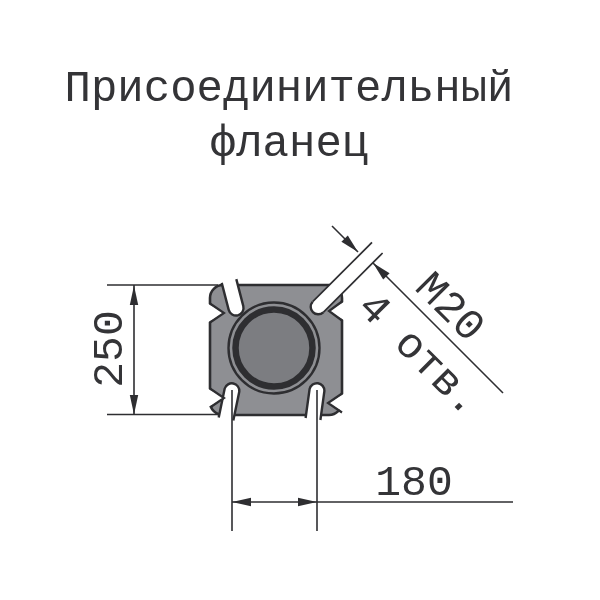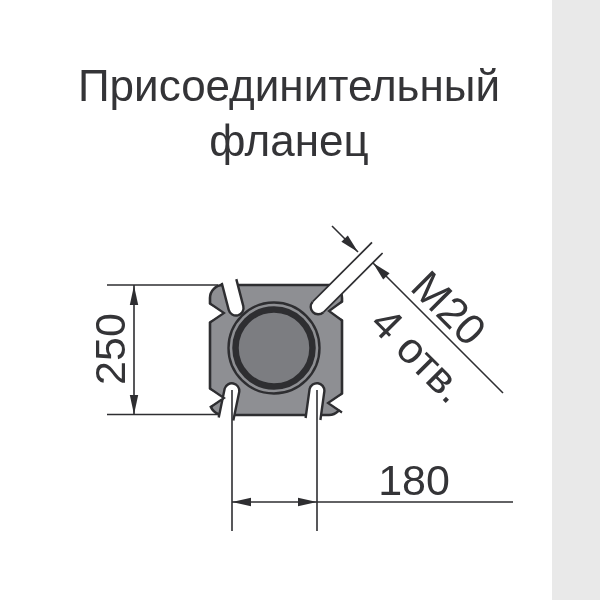--- a/index.html
+++ b/index.html
@@ -1,18 +1,18 @@
 <!DOCTYPE html>
 <html style="--paper: #ffffff; --ink: #343437; --line: #2e2e31; --body: #8e8f93; --bore: #7c7d81;"><head>
 <meta charset="utf-8">
 <style>
   html,body{margin:0;padding:0;background:#e9e9e9;}
   .canvas{
-    position:relative;width:552px;height:600px;background:var(--paper,#fff);
-    font-family:Liberation Sans, sans-serif;overflow:hidden;
+    position:relative;width:600px;height:600px;background:var(--paper,#fff);
+    font-family:Liberation Mono, monospace;overflow:hidden;
   }
   svg{display:block;}
   
   .ln{stroke:var(--line,#2e2e31);}
   .fill-none{fill:none;}
   .fill-paper{fill:var(--paper,#fff);}
   .fill-ink{fill:var(--line,#2e2e31);stroke:none;}
   .fill-body{fill:var(--body,#8e8f93);}
   .fill-bore{fill:var(--bore,#7c7d81);}
   .w-outline{stroke-width:2.6;}

